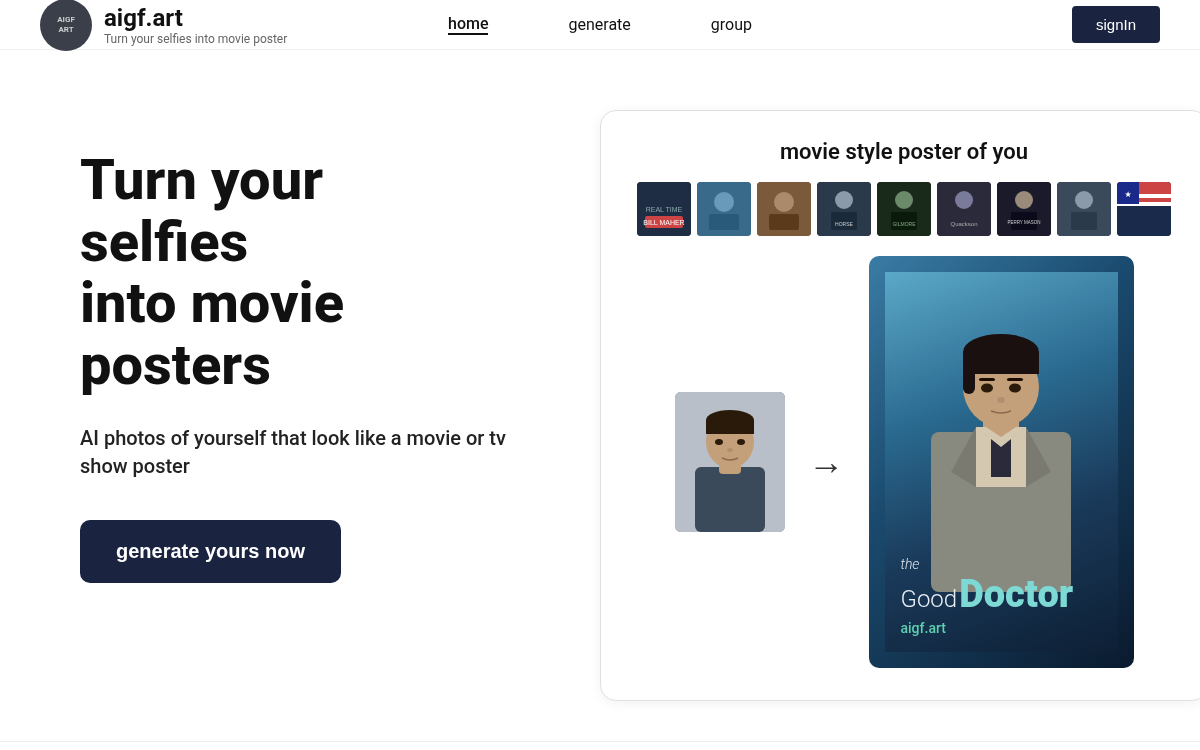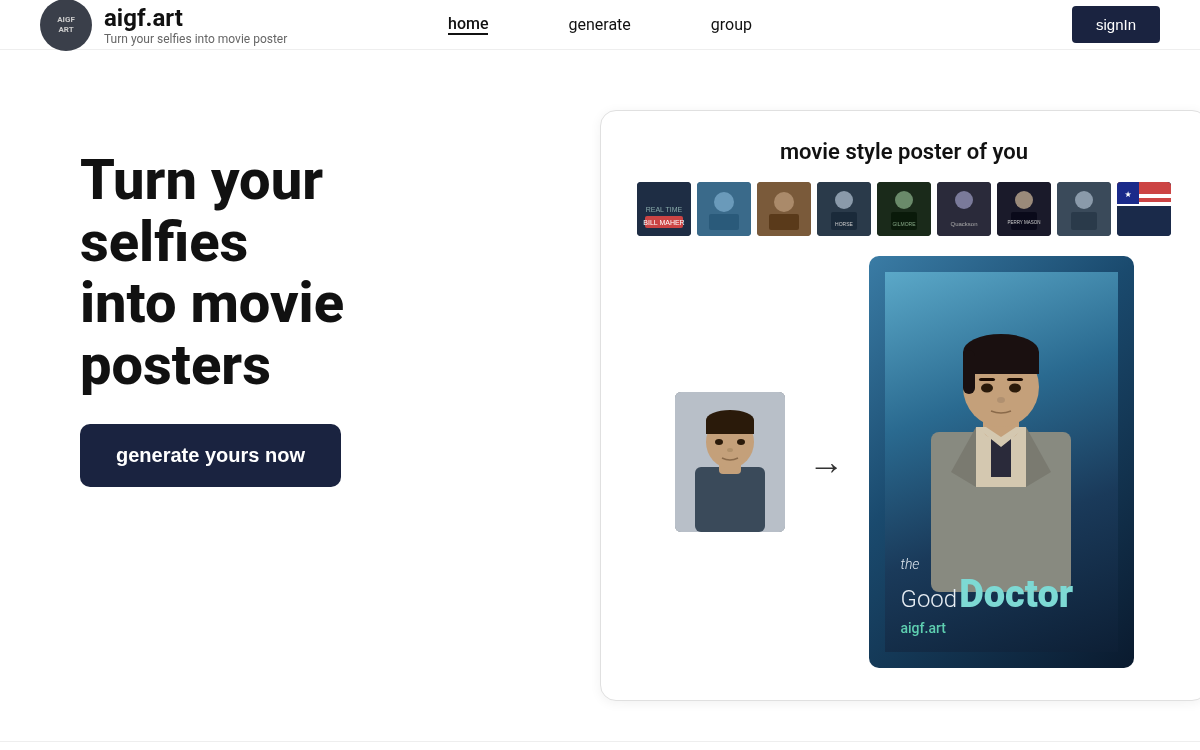--- a/index.html
+++ b/index.html
@@ -238,20 +238,21 @@
 
 <div class="main-content">
 
   <div class="left-panel">
     <h1 class="hero-title">
       <span>Turn your</span><br>
       <span>selfies</span><br>
       <span>into movie</span><br>
       <span>posters</span>
     </h1>
+    <p class="hero-subtitle">AI photos of yourself that look like a movie or tv show poster</p>
     <button class="cta-button">generate yours now</button>
   </div>
 
   <div class="right-panel">
     <div class="card-title">movie style poster of you</div>
 
     <div class="thumbnail-strip">
 
       <div class="thumb" style="background: linear-gradient(135deg,#2a3a5a,#1a2a3a);">
         <svg viewBox="0 0 54 54" width="54" height="54">

